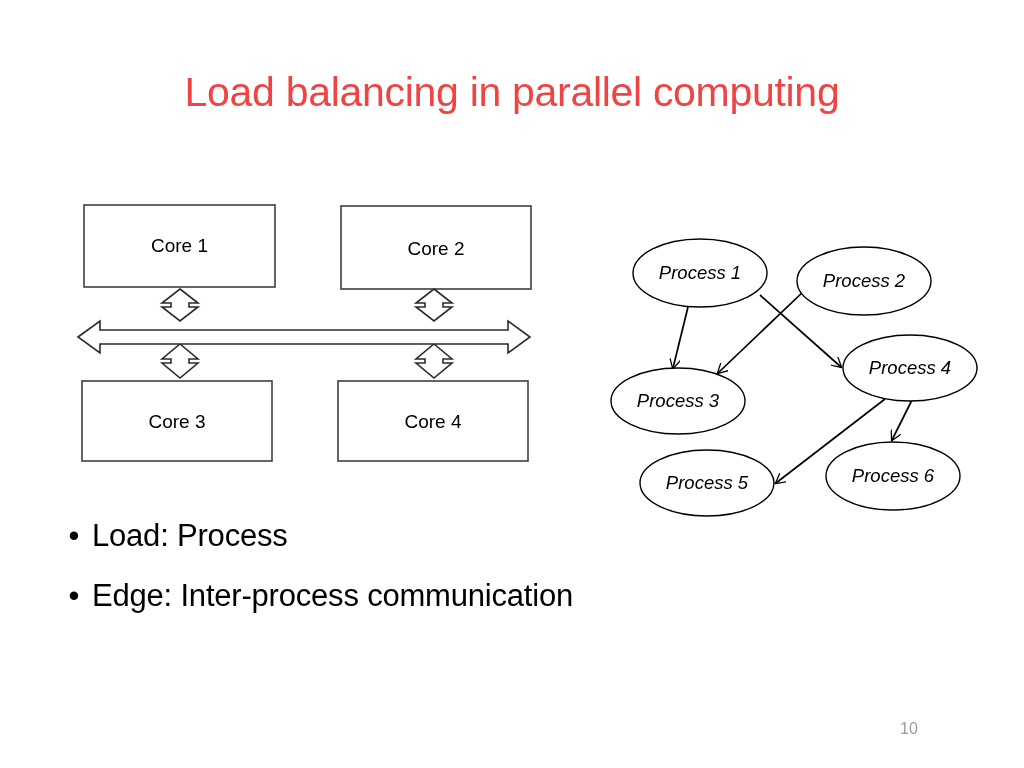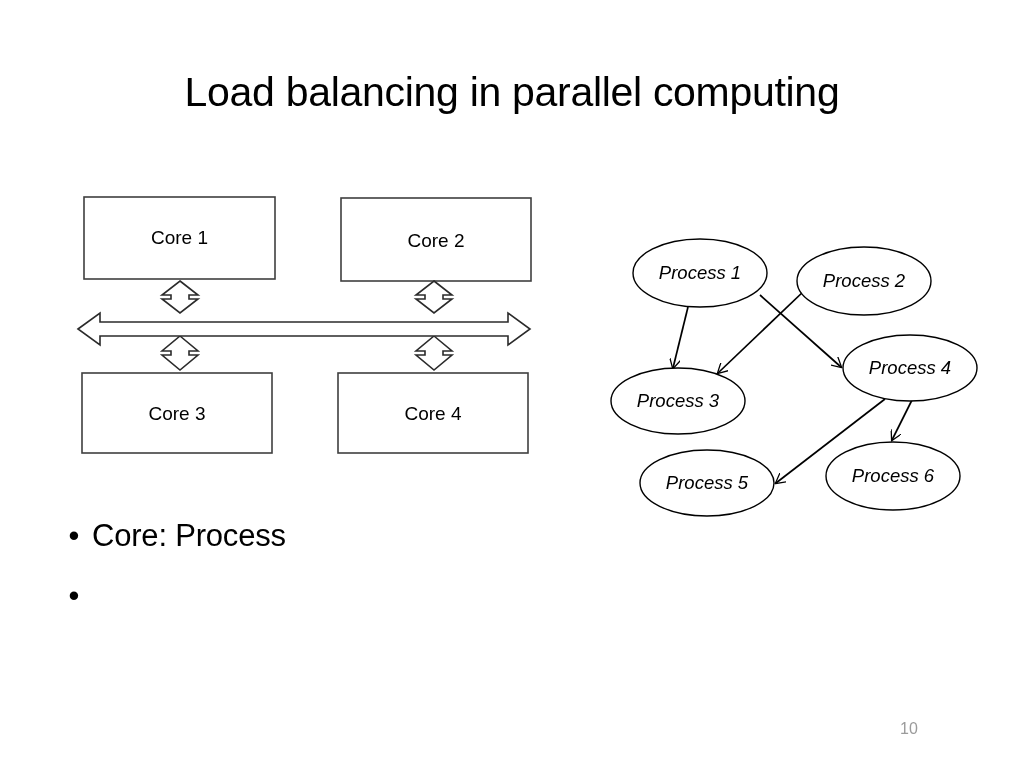--- a/index.html
+++ b/index.html
@@ -28,30 +28,30 @@
   
   #slide-title {
     position: absolute;
     left: 0;
     top: 66px;
     width: 1024px;
     text-align: center;
     font-size: 41px;
     font-weight: 400;
     letter-spacing: -0.3px;
-    color: #000000;
+    color: #ef4444;
     white-space: nowrap;
     line-height: 52px;
   }
 
   
   #core-diagram {
     position: absolute;
     left: 60px;
-    top: 176px;
+    top: 184px;
     width: 500px;
     height: 300px;
   }
   #core-diagram svg { display: block; }
 
   .core-box-label {
     font-family: "Liberation Sans", sans-serif;
     font-size: 19px;
     fill: #000000;
   }
@@ -200,22 +200,23 @@
       <g>
         <ellipse cx="298" cy="248" rx="67" ry="34" fill="#ffffff" stroke="#000000" stroke-width="1.4"></ellipse>
         <text x="298" y="254" text-anchor="middle" class="process-label">Process 6</text>
       </g>
     </svg>
   </div>
 
   <div id="bullet-list">
     <div class="bullet-row">
       <span class="bullet-marker">•</span>
-      <span class="bullet-text">Core: Process</span>
+      <span class="bullet-text">Load: Process</span>
     </div>
     <div class="bullet-row">
       <span class="bullet-marker">•</span>
+      <span class="bullet-text">Edge: Inter-process communication</span>
     </div>
   </div>
 
   <div id="page-number">10</div>
 
 </div>
 
 </body></html>

